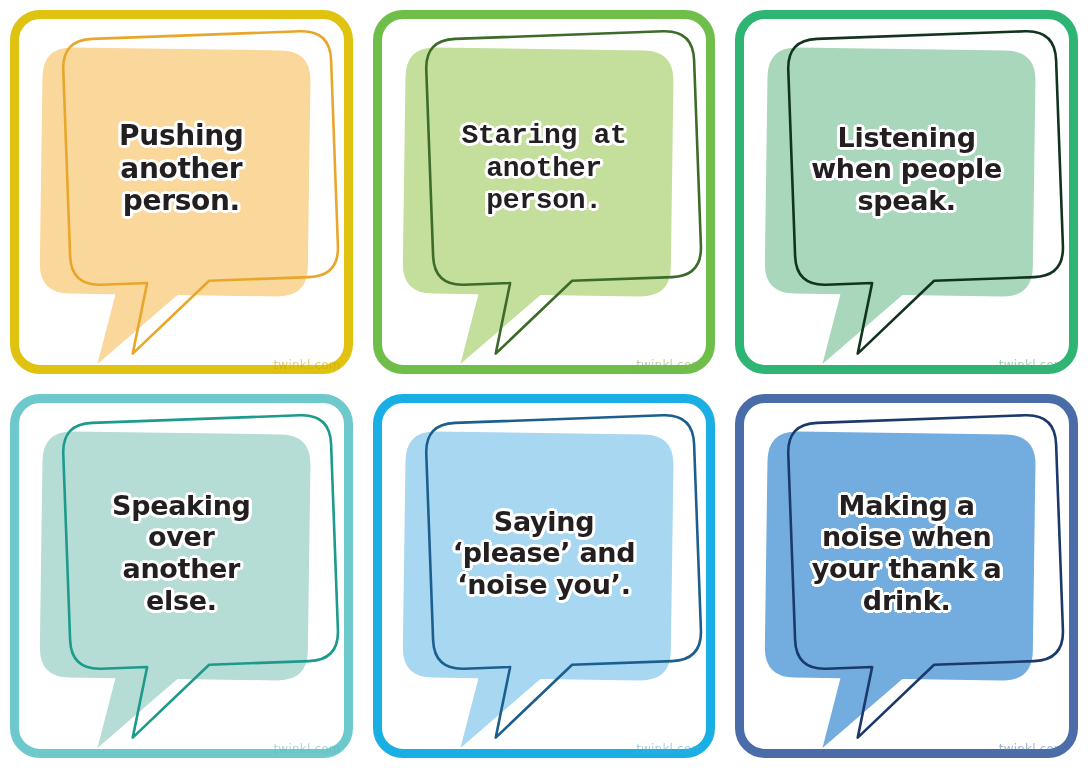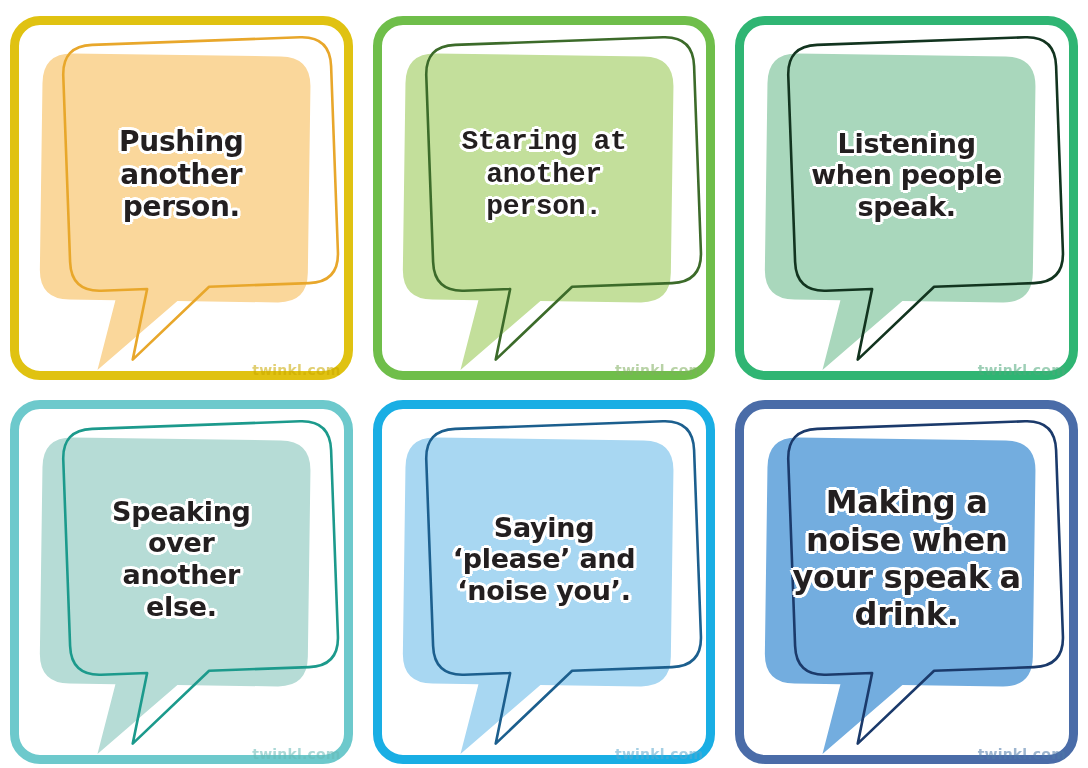--- a/index.html
+++ b/index.html
@@ -14,21 +14,20 @@
     font-family: "DejaVu Sans", sans-serif;
     overflow: hidden;
   }
 
   #card-grid {
     display: grid;
     grid-template-columns: repeat(3, 362.67px);
     grid-template-rows: repeat(2, 384px);
     width: 1088px;
     height: 612px;
-    margin-top: 6px;
   }
 
   .card {
     position: relative;
     width: 362.67px;
     height: 384px;
     box-sizing: border-box;
   }
 
   
@@ -93,22 +92,22 @@
       1.9px 1.9px 0 #fff, -1.9px 1.9px 0 #fff, 1.9px -1.9px 0 #fff, -1.9px -1.9px 0 #fff,
       3.2px 0 0 #fff, -3.2px 0 0 #fff, 0 3.2px 0 #fff, 0 -3.2px 0 #fff,
       2.4px 2.4px 0 #fff, -2.4px 2.4px 0 #fff, 2.4px -2.4px 0 #fff, -2.4px -2.4px 0 #fff;
   }
 
   .watermark {
     position: absolute;
     right: 22px;
     bottom: 12px;
     font-family: "DejaVu Sans", sans-serif;
-    font-size: 14px;
-    font-weight: bold;
+    font-size: 12px;
+    font-weight: normal;
     letter-spacing: 0.2px;
     opacity: 0.55;
   }
 </style>
 </head>
 <body>
 
 <div id="card-grid">
     <div class="card">
       <div class="card-frame" style="border-color:#E0C211;"></div>
@@ -176,18 +175,18 @@
       <div class="watermark" style="color:#5BA8CE;">twinkl.com</div>
     </div>
     <div class="card">
       <div class="card-frame" style="border-color:#4A6CA8;"></div>
       <div class="card-clip">
         <svg class="bubble-svg" viewBox="0 0 345 370" preserveAspectRatio="none" xmlns="http://www.w3.org/2000/svg">
           <path d="M 44 46 Q 44 16 74 16 L 282 16 Q 312 16 312 46 L 312 232 Q 312 262 282 262 L 182 262 L 103 332 L 120 262 L 74 262 Q 44 262 44 232 Z" fill="#73ADDF" transform="translate(-14,18) rotate(0.8 178 150)"></path>
           <path d="M 44 46 Q 44 16 74 16 L 282 16 Q 312 16 312 46 L 312 232 Q 312 262 282 262 L 182 262 L 103 332 L 120 262 L 74 262 Q 44 262 44 232 Z" fill="none" stroke="#1B3A6B" stroke-width="2.6" stroke-linejoin="round" transform="translate(12,4) rotate(-2.1 178 150)"></path>
         </svg>
         <div class="bubble-text">
-          <span style="font-size:32px;"><span class="line">Making a</span><br><span class="line">noise when</span><br><span class="line">your speak a</span><br><span class="line">drink.</span></span>
+          <span style="font-size:27px;"><span class="line">Making a</span><br><span class="line">noise when</span><br><span class="line">your thank a</span><br><span class="line">drink.</span></span>
         </div>
       </div>
       <div class="watermark" style="color:#4E7AA8;">twinkl.com</div>
     </div>
   </div>
 
 </body></html>

